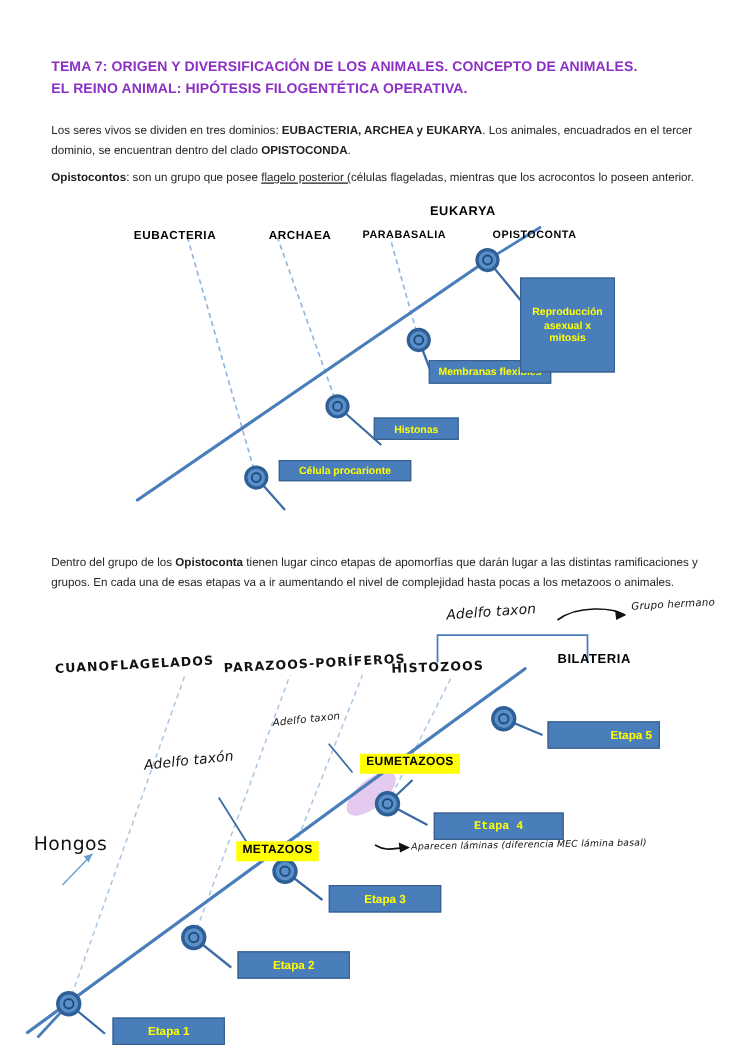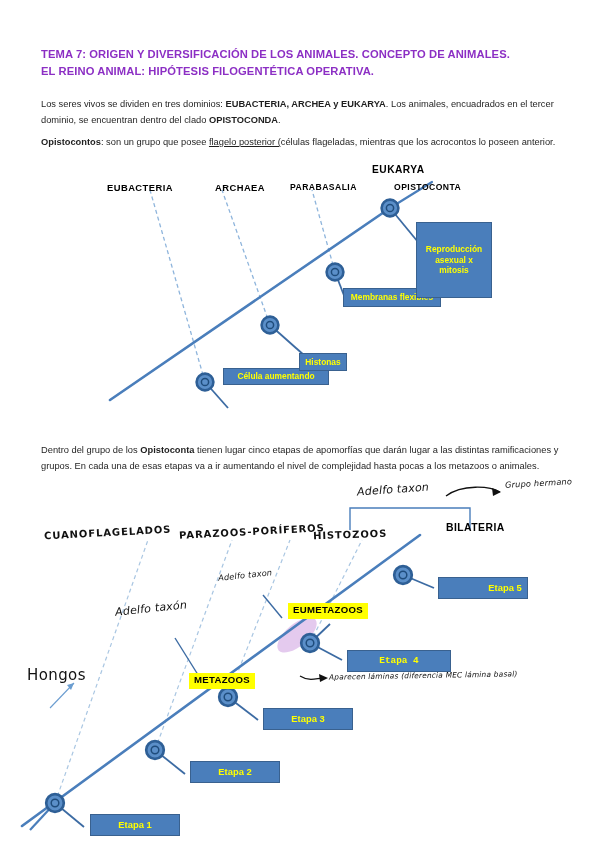--- a/index.html
+++ b/index.html
@@ -118,29 +118,29 @@
             <circle cx="335" cy="112" r="8.4" fill="#5b8fc9" stroke="#2e5f96" stroke-width="2.6"></circle>
             <circle cx="335" cy="112" r="3.6" fill="none" stroke="#1f4c7c" stroke-width="1.5"></circle>
           </g>
         <g>
             <circle cx="390" cy="48" r="8.4" fill="#5b8fc9" stroke="#2e5f96" stroke-width="2.6"></circle>
             <circle cx="390" cy="48" r="3.6" fill="none" stroke="#1f4c7c" stroke-width="1.5"></circle>
           </g>
       </g>
     </svg>
 
-    <div class="eukarya-label" style="left:360px;top:4px;padding-left:12px;">EUKARYA</div>
+    <div class="eukarya-label" style="left:332px;top:4px;padding-left:12px;">EUKARYA</div>
 
     <div class="taxon" style="left:107px;top:22px;">EUBACTERIA</div>
     <div class="taxon" style="left:215px;top:22px;">ARCHAEA</div>
     <div class="taxon" style="left:290px;top:22px;font-size:8.6px;">PARABASALIA</div>
     <div class="taxon" style="left:394px;top:22px;font-size:8.6px;">OPISTOCONTA</div>
 
-    <div class="bluebox" style="left:223px;top:208px;width:106px;height:17px;">Célula aumentando</div>
-    <div class="bluebox" style="left:299px;top:193px;width:48px;height:18px;">Histonas</div>
+    <div class="bluebox" style="left:223px;top:208px;width:106px;height:17px;">Célula procarionte</div>
+    <div class="bluebox" style="left:299px;top:174px;width:68px;height:18px;">Histonas</div>
     <div class="bluebox" style="left:343px;top:128px;width:98px;height:19px;">Membranas flexibles</div>
     <div class="bluebox multi" style="left:416px;top:62px;width:76px;height:76px;">Reproducción asexual x mitosis</div>
   </div>
 
   <div class="diagram" id="diagram-2" style="top:478px;height:370px;">
 
     <svg width="600" height="370" viewBox="0 0 600 370" aria-hidden="true">
       <g>
           <ellipse cx="297" cy="157" rx="24" ry="11" transform="rotate(-40 297 157)" fill="#d9b6e8" opacity="0.72"></ellipse>
         </g>

